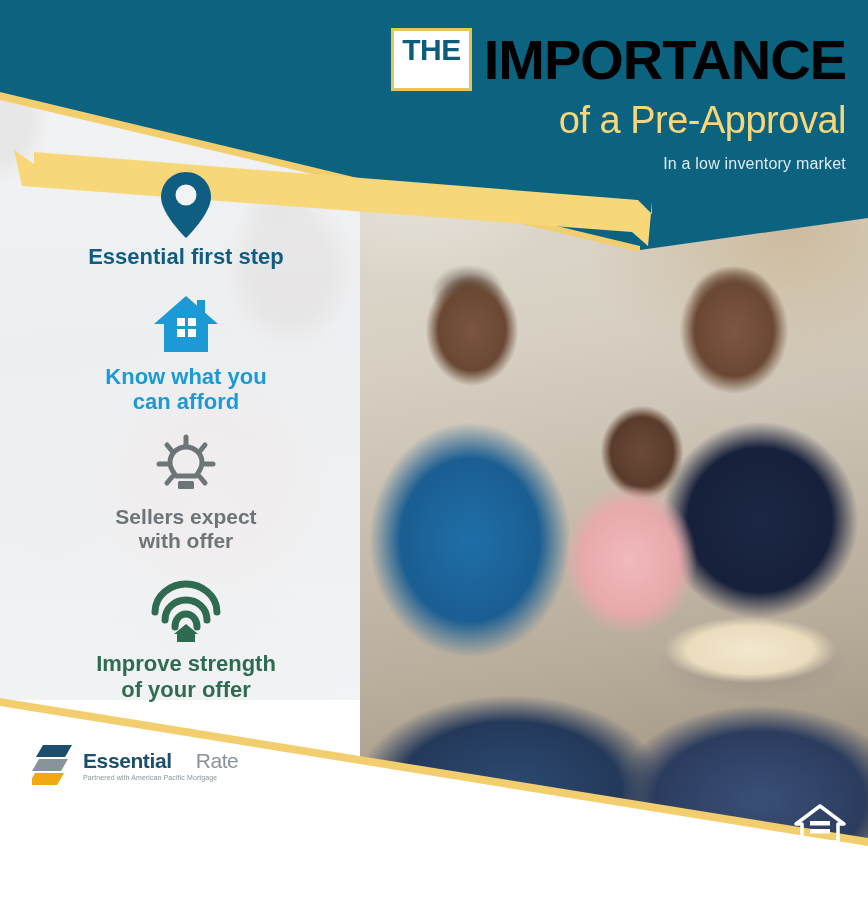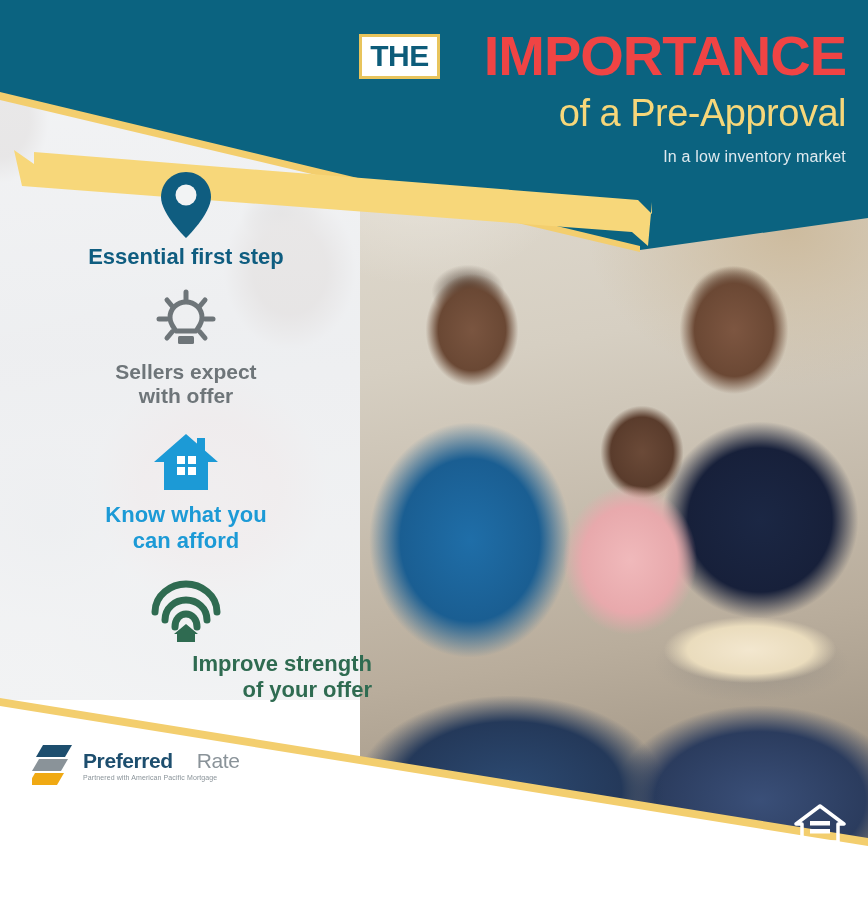--- a/index.html
+++ b/index.html
@@ -152,29 +152,28 @@
   }
   .the-badge {
     display: inline-block;
     background: #ffffff;
     border: 3px solid #e8c45c;
     color: #0d5c7a;
     font-size: 30px;
     font-weight: bold;
     letter-spacing: -0.5px;
     line-height: 1;
-    padding: 4px 8px 5px 8px;
+    padding: 4px 8px 23px 8px;
   }
   .title-main {
-    color: #ef4444;
+    color: #000000;
     font-size: 56px;
     font-weight: bold;
     line-height: 1;
     letter-spacing: -1px;
-    margin-left: 32px;
   }
   .title-sub {
     color: #f7d77a;
     font-size: 38px;
     font-weight: normal;
     line-height: 1.15;
     margin-top: 8px;
     letter-spacing: -0.5px;
   }
   .title-tag {
@@ -209,21 +208,21 @@
     white-space: pre-line;
   }
   .b1 .label { color: #0f5d80; font-size: 22px; }
   .b2 .label { color: #6e7579; }
   .b3 .label { color: #1c9ad6; font-size: 22px; }
   .b4 .label { color: #2f6b51; font-size: 22px; }
 
   .b1 { margin-top: 0px; }
   .b2 { margin-top: 14px; }
   .b3 { margin-top: 18px; }
-  .b4 { margin-top: 22px; text-align: right; }
+  .b4 { margin-top: 22px; }
 
   
   .bottom-gold {
     position: absolute;
     left: 0; bottom: 0;
     width: 868px;
     height: 260px;
     background: #f3ce6e;
     clip-path: polygon(0 58px, 868px 198px, 868px 260px, 0 260px);
   }
@@ -307,20 +306,35 @@
   <div class="benefits">
 
     <div class="benefit b1">
       <div class="icon-wrap">
         <svg width="56" height="70" viewBox="0 0 56 70" aria-hidden="true">
           <path d="M28 2 C14 2 3 13 3 27 C3 44 28 68 28 68 C28 68 53 44 53 27 C53 13 42 2 28 2 Z" fill="#0f5d80"></path>
           <circle cx="28" cy="25" r="10.5" fill="#f2f3f4"></circle>
         </svg>
       </div>
       <div class="label">Essential first step</div>
+    </div>
+
+    <div class="benefit b3">
+      <div class="icon-wrap">
+        <svg width="68" height="62" viewBox="0 0 68 62" aria-hidden="true">
+          <rect x="45" y="6" width="8" height="16" fill="#1c9ad6"></rect>
+          <path d="M34 2 L66 30 L56 30 L56 58 L12 58 L12 30 L2 30 Z" fill="#1c9ad6"></path>
+          <rect x="25" y="24" width="8" height="8" fill="#ffffff"></rect>
+          <rect x="36" y="24" width="8" height="8" fill="#ffffff"></rect>
+          <rect x="25" y="35" width="8" height="8" fill="#ffffff"></rect>
+          <rect x="36" y="35" width="8" height="8" fill="#ffffff"></rect>
+        </svg>
+      </div>
+      <div class="label">Know what you
+can afford</div>
     </div>
 
     <div class="benefit b2">
       <div class="icon-wrap">
         <svg width="66" height="64" viewBox="0 0 66 64" aria-hidden="true">
           <g fill="none" stroke="#6e7579" stroke-width="5" stroke-linecap="round">
             <line x1="33" y1="3" x2="33" y2="11"></line>
             <line x1="14" y1="11" x2="19" y2="17"></line>
             <line x1="52" y1="11" x2="47" y2="17"></line>
             <line x1="6" y1="30" x2="14" y2="30"></line>
@@ -329,35 +343,20 @@
             <line x1="52" y1="49" x2="47" y2="43"></line>
           </g>
           <path d="M33 13 C24 13 17 20 17 28.5 C17 35 21 38.5 23 42 L43 42 C45 38.5 49 35 49 28.5 C49 20 42 13 33 13 Z" fill="none" stroke="#6e7579" stroke-width="5" stroke-linejoin="round"></path>
           <rect x="25" y="47" width="16" height="8" rx="1.5" fill="#6e7579"></rect>
         </svg>
       </div>
       <div class="label">Sellers expect
 with offer</div>
     </div>
 
-    <div class="benefit b3">
-      <div class="icon-wrap">
-        <svg width="68" height="62" viewBox="0 0 68 62" aria-hidden="true">
-          <rect x="45" y="6" width="8" height="16" fill="#1c9ad6"></rect>
-          <path d="M34 2 L66 30 L56 30 L56 58 L12 58 L12 30 L2 30 Z" fill="#1c9ad6"></path>
-          <rect x="25" y="24" width="8" height="8" fill="#ffffff"></rect>
-          <rect x="36" y="24" width="8" height="8" fill="#ffffff"></rect>
-          <rect x="25" y="35" width="8" height="8" fill="#ffffff"></rect>
-          <rect x="36" y="35" width="8" height="8" fill="#ffffff"></rect>
-        </svg>
-      </div>
-      <div class="label">Know what you
-can afford</div>
-    </div>
-
     <div class="benefit b4">
       <div class="icon-wrap">
         <svg width="78" height="64" viewBox="0 0 78 64" aria-hidden="true">
           <g fill="none" stroke="#2f6b51" stroke-width="7" stroke-linecap="round">
             <path d="M8 32 C8 15 24 4 39 4 C54 4 70 15 70 32"></path>
             <path d="M18 40 C18 28 28 20 39 20 C50 20 60 28 60 40"></path>
             <path d="M28 47 C28 39 33 34 39 34 C45 34 50 39 50 47"></path>
           </g>
           <path d="M39 44 L51 54 L48 54 L48 62 L30 62 L30 54 L27 54 Z" fill="#2f6b51"></path>
         </svg>
@@ -372,21 +371,21 @@
   <div class="bottom-white"></div>
 
   <div class="logo">
     <svg class="mark" viewBox="0 0 44 46" aria-hidden="true">
       <path d="M11 3 L40 3 L33 15 L4 15 Z" fill="#1d4e6e"></path>
       <path d="M7 17 L36 17 L29 29 L0 29 Z" fill="#8a9399"></path>
       <path d="M3 31 L32 31 L25 43 L-4 43 Z" fill="#f0a913"></path>
     </svg>
     <div class="wordmark">
       <div class="word">
-        <span class="b">Preferred</span><span class="r">Rate</span>
+        <span class="b">Essential</span><span class="r">Rate</span>
       </div>
       <div class="tagline">Partnered with American Pacific Mortgage</div>
     </div>
   </div>
 
   <div class="eho">
     <svg width="52" height="40" viewBox="0 0 52 40" aria-hidden="true">
       <path d="M26 2 L50 20 L44 20 L44 38 L8 38 L8 20 L2 20 Z" fill="none" stroke="#ffffff" stroke-width="3.5" stroke-linejoin="round"></path>
       <rect x="16" y="17" width="20" height="4.5" fill="#ffffff"></rect>
       <rect x="16" y="25" width="20" height="4.5" fill="#ffffff"></rect>

